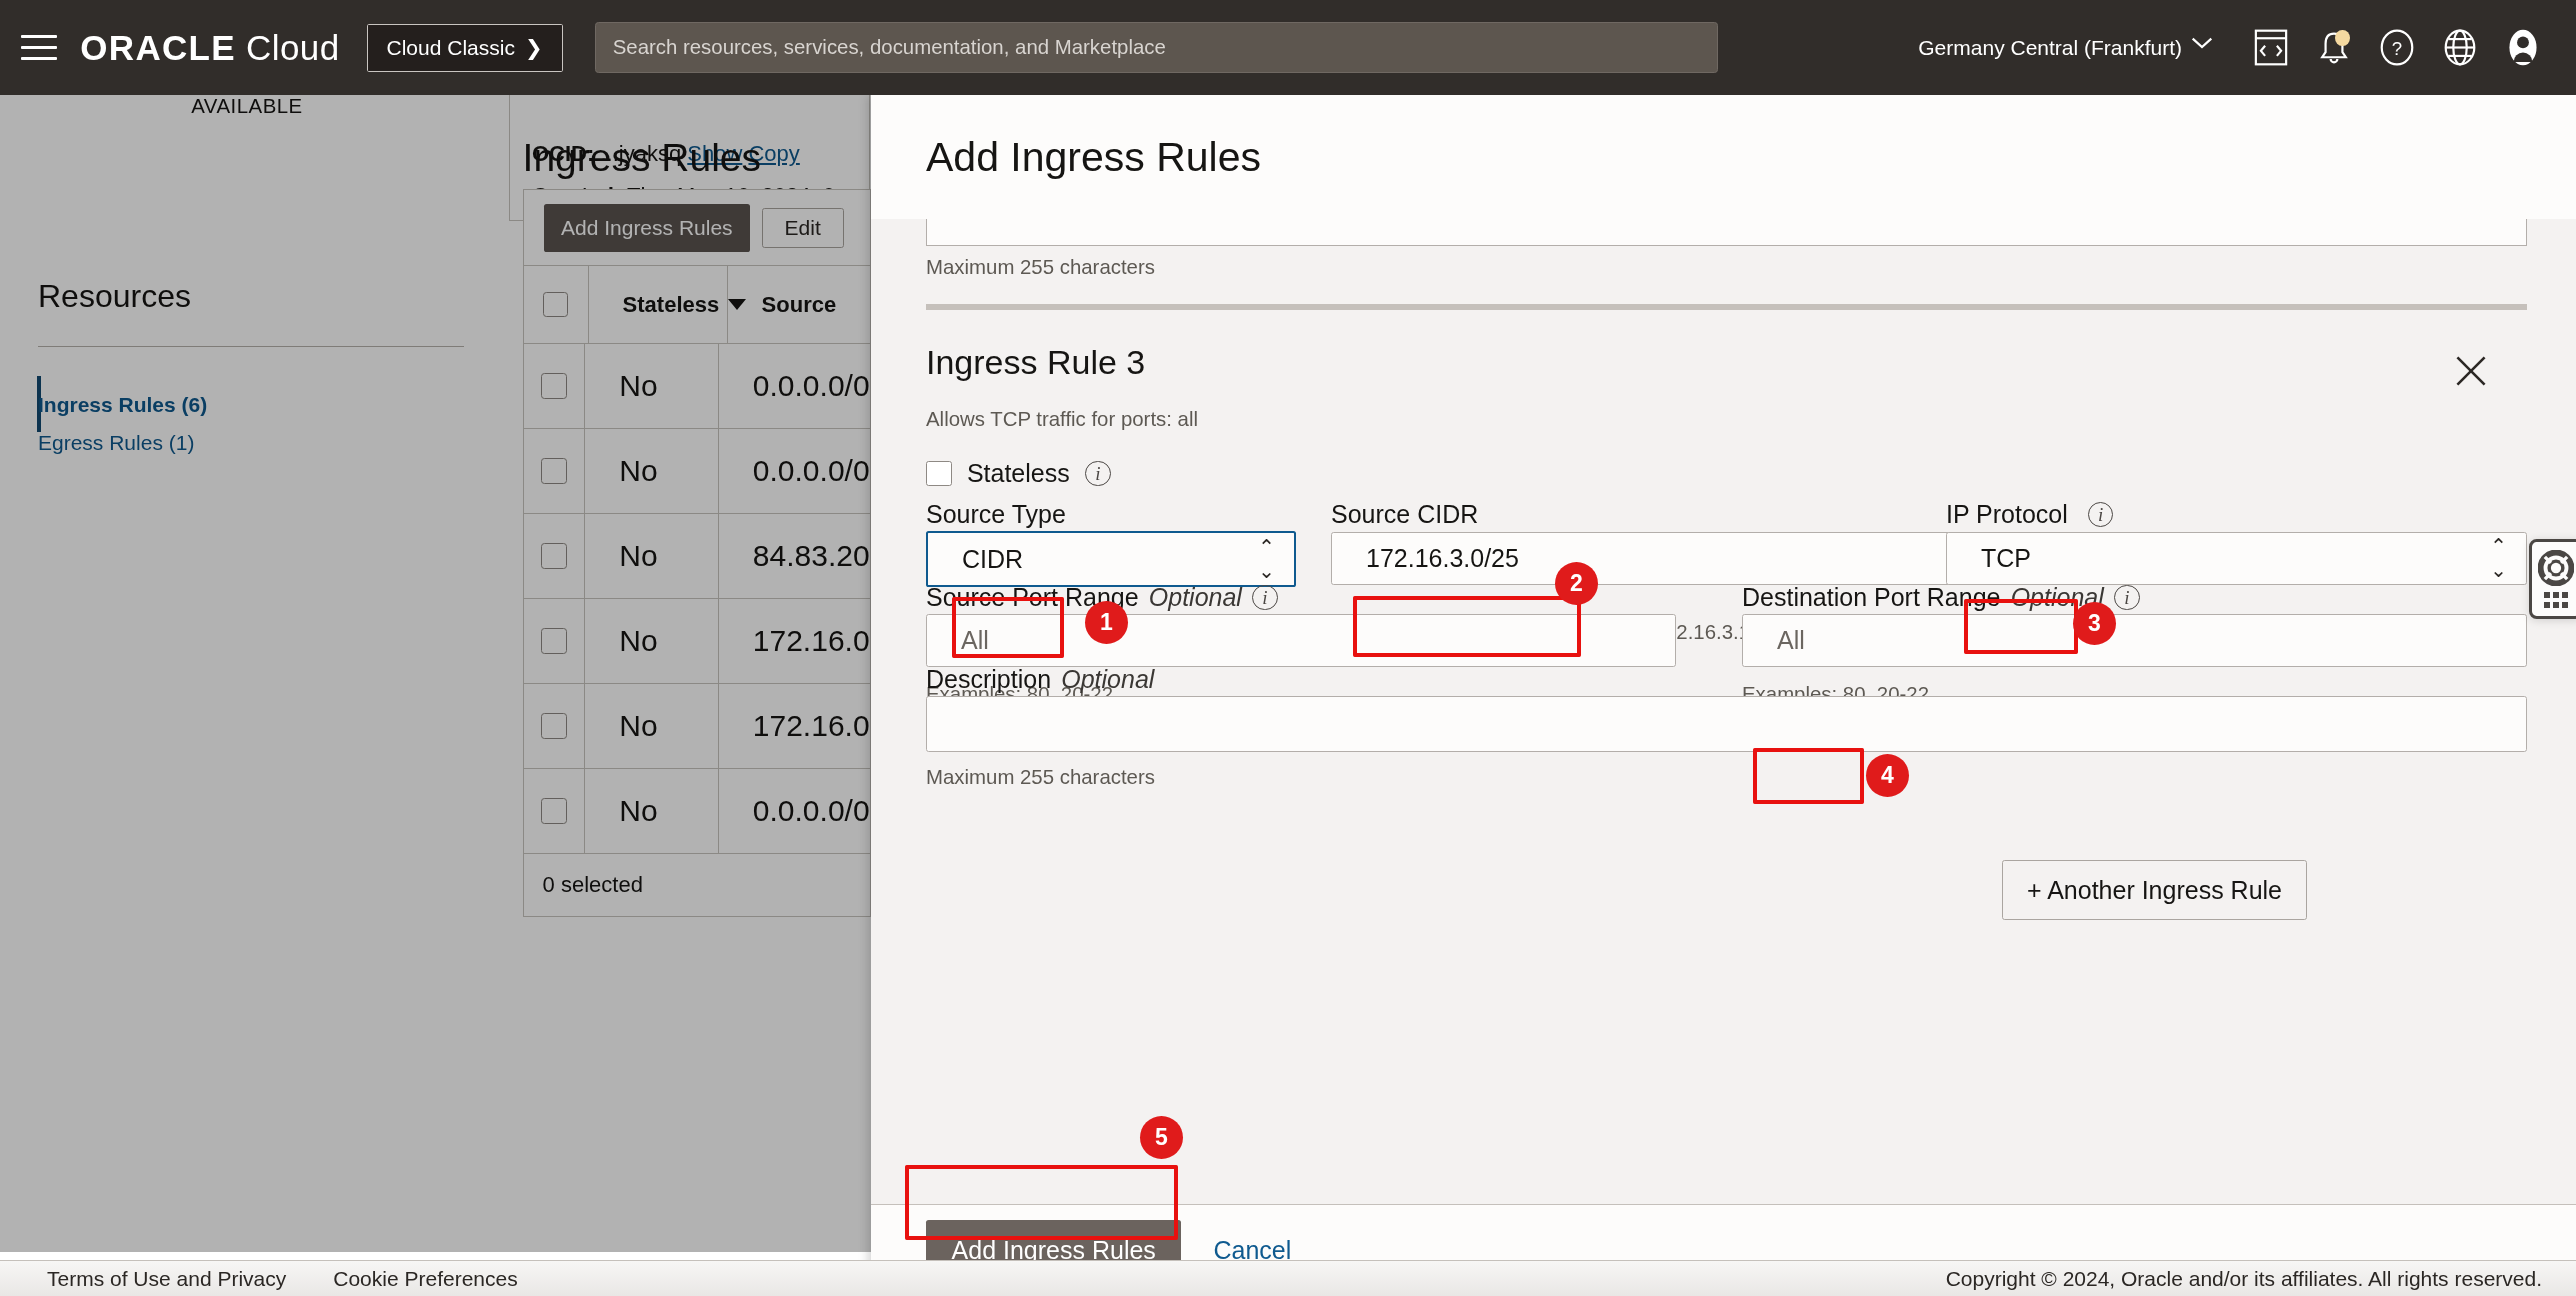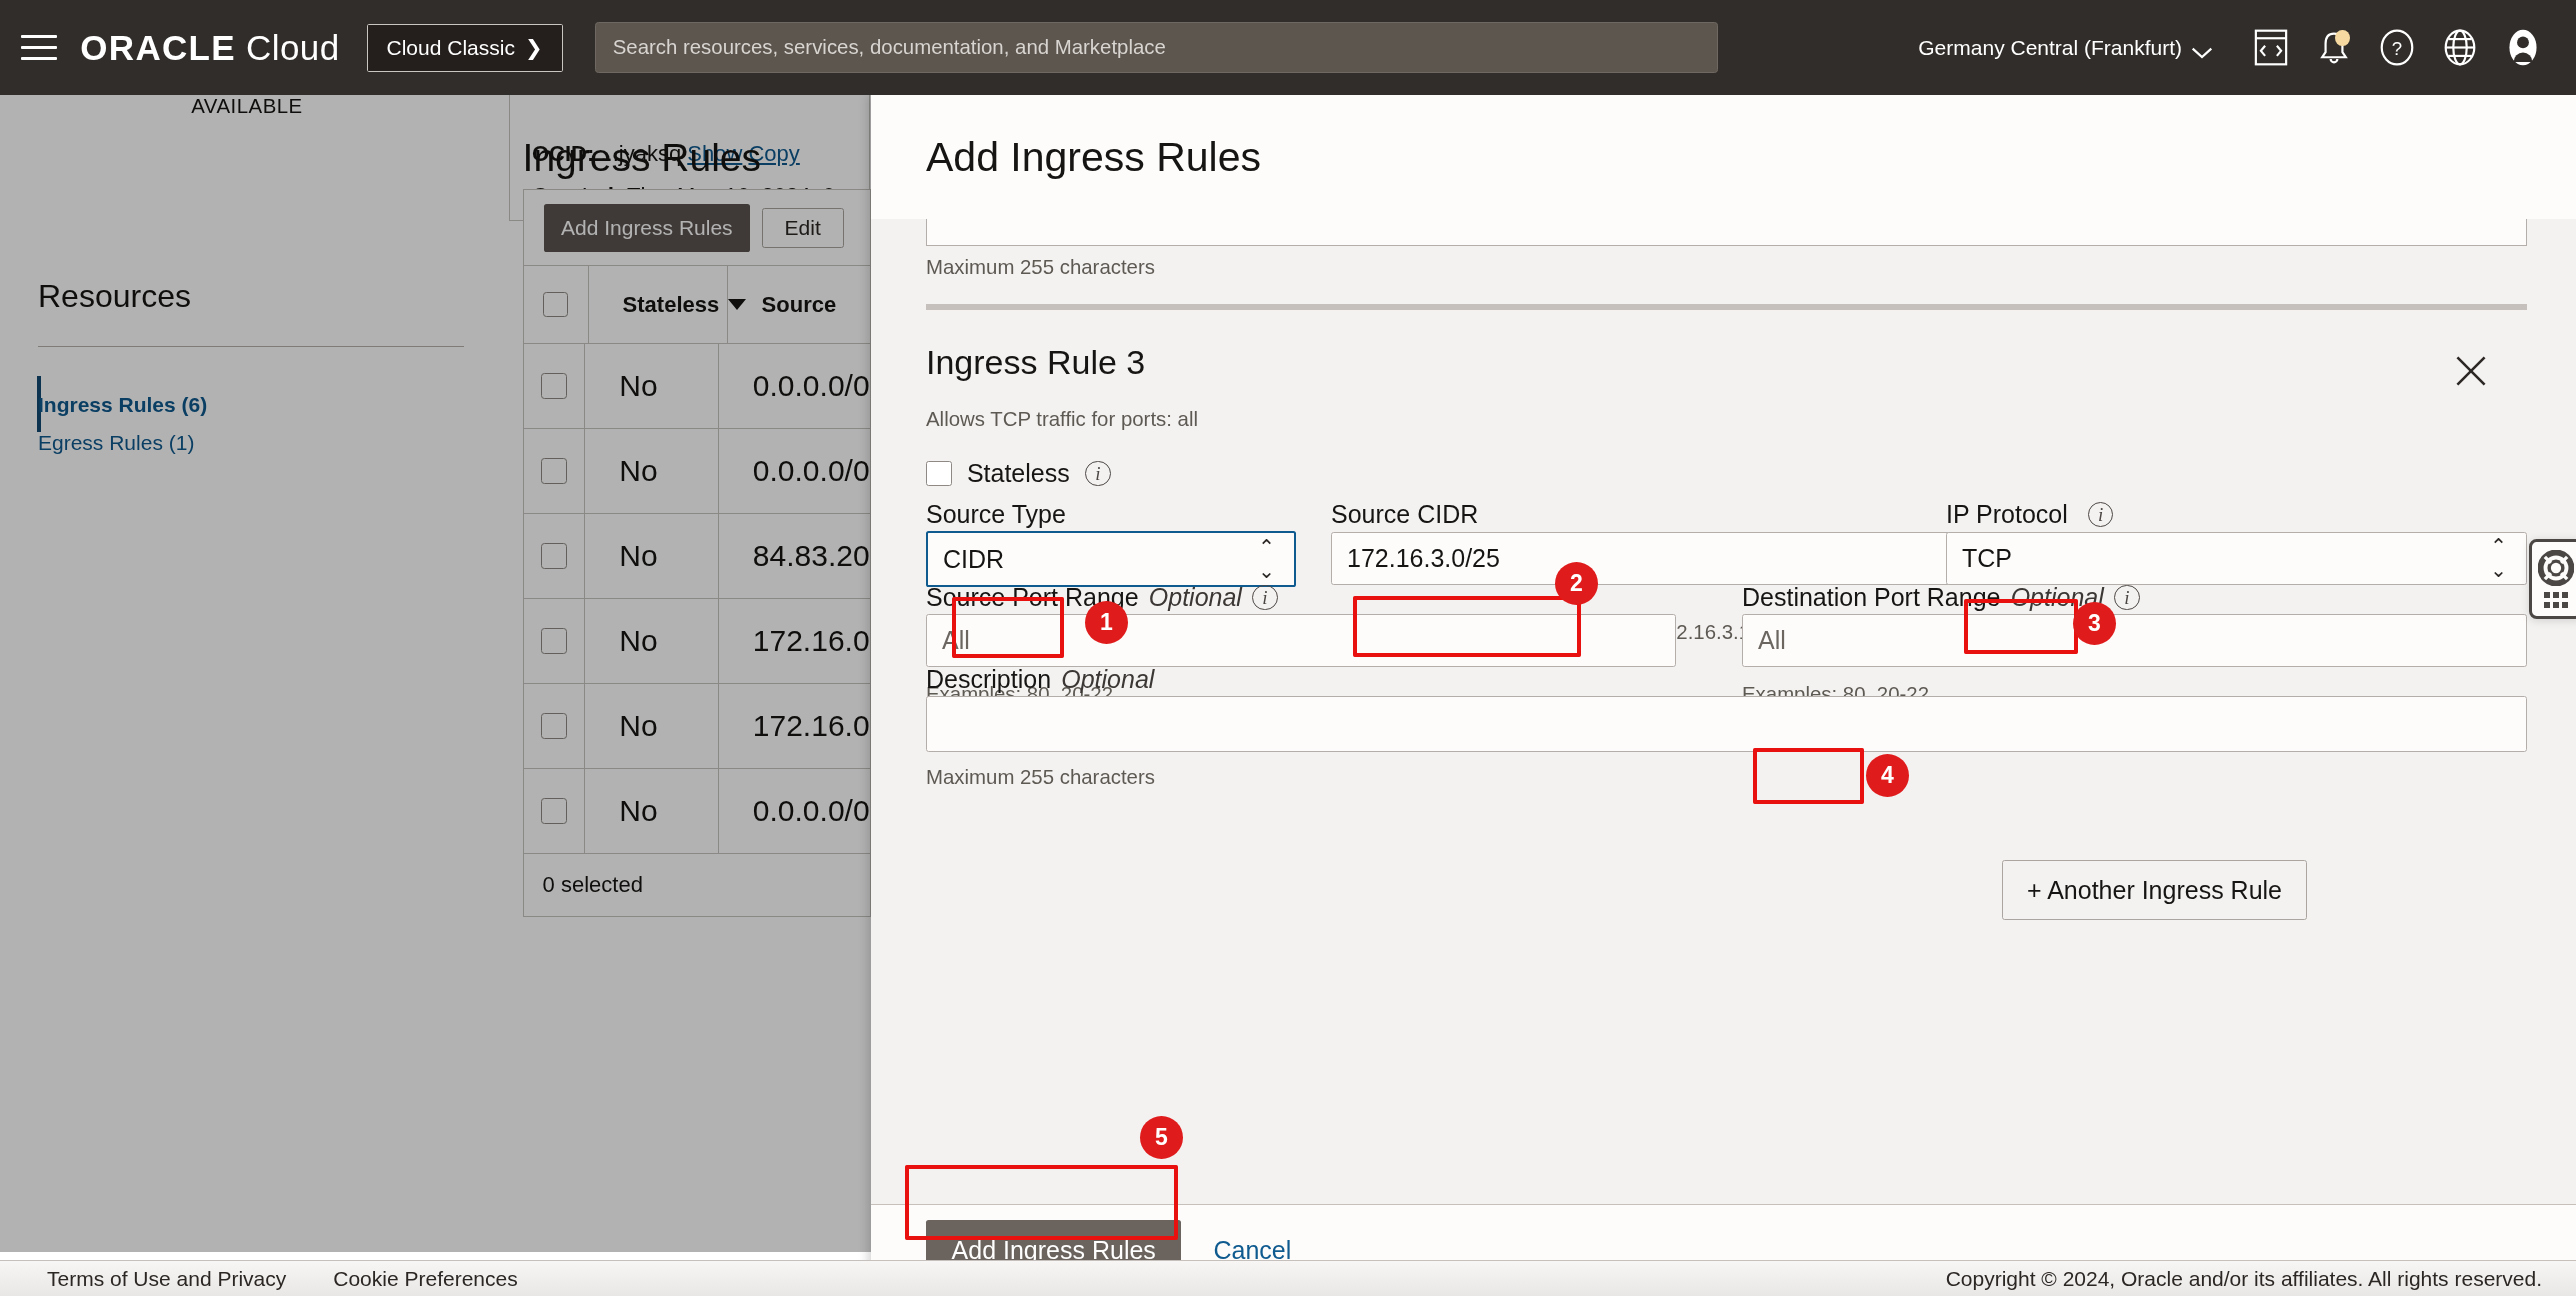--- a/index.html
+++ b/index.html
@@ -40,21 +40,21 @@
     padding: 0 17px; cursor: text;
   }
   .searchbox input {
     width: 100%; background: transparent; border: none; outline: none;
     color: #e2dedb; font-size: 20.4px; font-family: "Liberation Sans", sans-serif;
   }
   .searchbox input::placeholder { color: #d8d4d0; }
 
   .nav-right { margin-left: auto; display:flex; align-items:center; gap: 0; padding-right: 22px; }
   .region-sel {
-    color: #fff; font-size: 21px; display:flex; align-items:flex-end; gap: 9.4px;
+    color: #fff; font-size: 21px; display:flex; align-items:flex-start; gap: 9.4px;
     margin-right: 25.6px; cursor:pointer; white-space: nowrap;
   }
   .navicon { width: 63px; height: 63px; display:flex; align-items:center; justify-content:center; cursor:pointer; position:relative;}
   .navicon svg { display:block; }
   .bell-badge { position:absolute; top: 13.6px; right: 15.3px; width: 14.5px; height: 16px;
     background: #f5d9a0; border-radius: 50%; }
 
   
   #bgpage { position:absolute; top:95px; left:0; width:2576px; height:1201px; background:#fff; }
   #bg-left { position:absolute; top:0; left:0; width:871px; height:1157px;
@@ -125,21 +125,21 @@
 
   .infoi { display:inline-flex; width: 25.6px; height: 25.6px; border:1.7px solid #4b4744;
            border-radius:50%; align-items:center; justify-content:center;
            font-family: "Liberation Serif", serif; font-style: italic; font-size: 19px;
            color:#4b4744; vertical-align: middle; cursor:pointer; }
 
   .flabel { position:absolute; font-size: 25px; color:#161513; display:flex; align-items:center; gap: 10.2px; white-space:nowrap;}
   .flabel .opt { font-style: italic; color:#3a3734; }
 
   .inp { position:absolute; background:#fdfcfb; border:0.9px solid #b3aeaa; border-radius: 2.6px;
-         display:flex; align-items:center; padding: 0 15px; font-size: 25px; color:#161513; }
+         display:flex; align-items:center; padding: 0 34px; font-size: 25px; color:#161513; }
   .inp.placeholder { color:#6b6660; }
   .inp.focused { border: 2.6px solid #0f5a8f; }
   .spin { position:absolute; right: 19px; display:flex; flex-direction:column; gap:3.4px; line-height:1; color:#2b2724; font-size: 20.4px;}
 
   .hintabs { position:absolute; font-size: 20.4px; color:#5d5953; }
 
   .btn-ghost { position:absolute; background:#f4f2f1; border:0.9px solid #aaa5a0; border-radius:2.6px;
                font-size: 25px; color:#161513; padding: 14.5px 24px; cursor:pointer; }
 
   .panel-foot { position:absolute; bottom: 0; left:0; width: 1705px; height: 92px;

